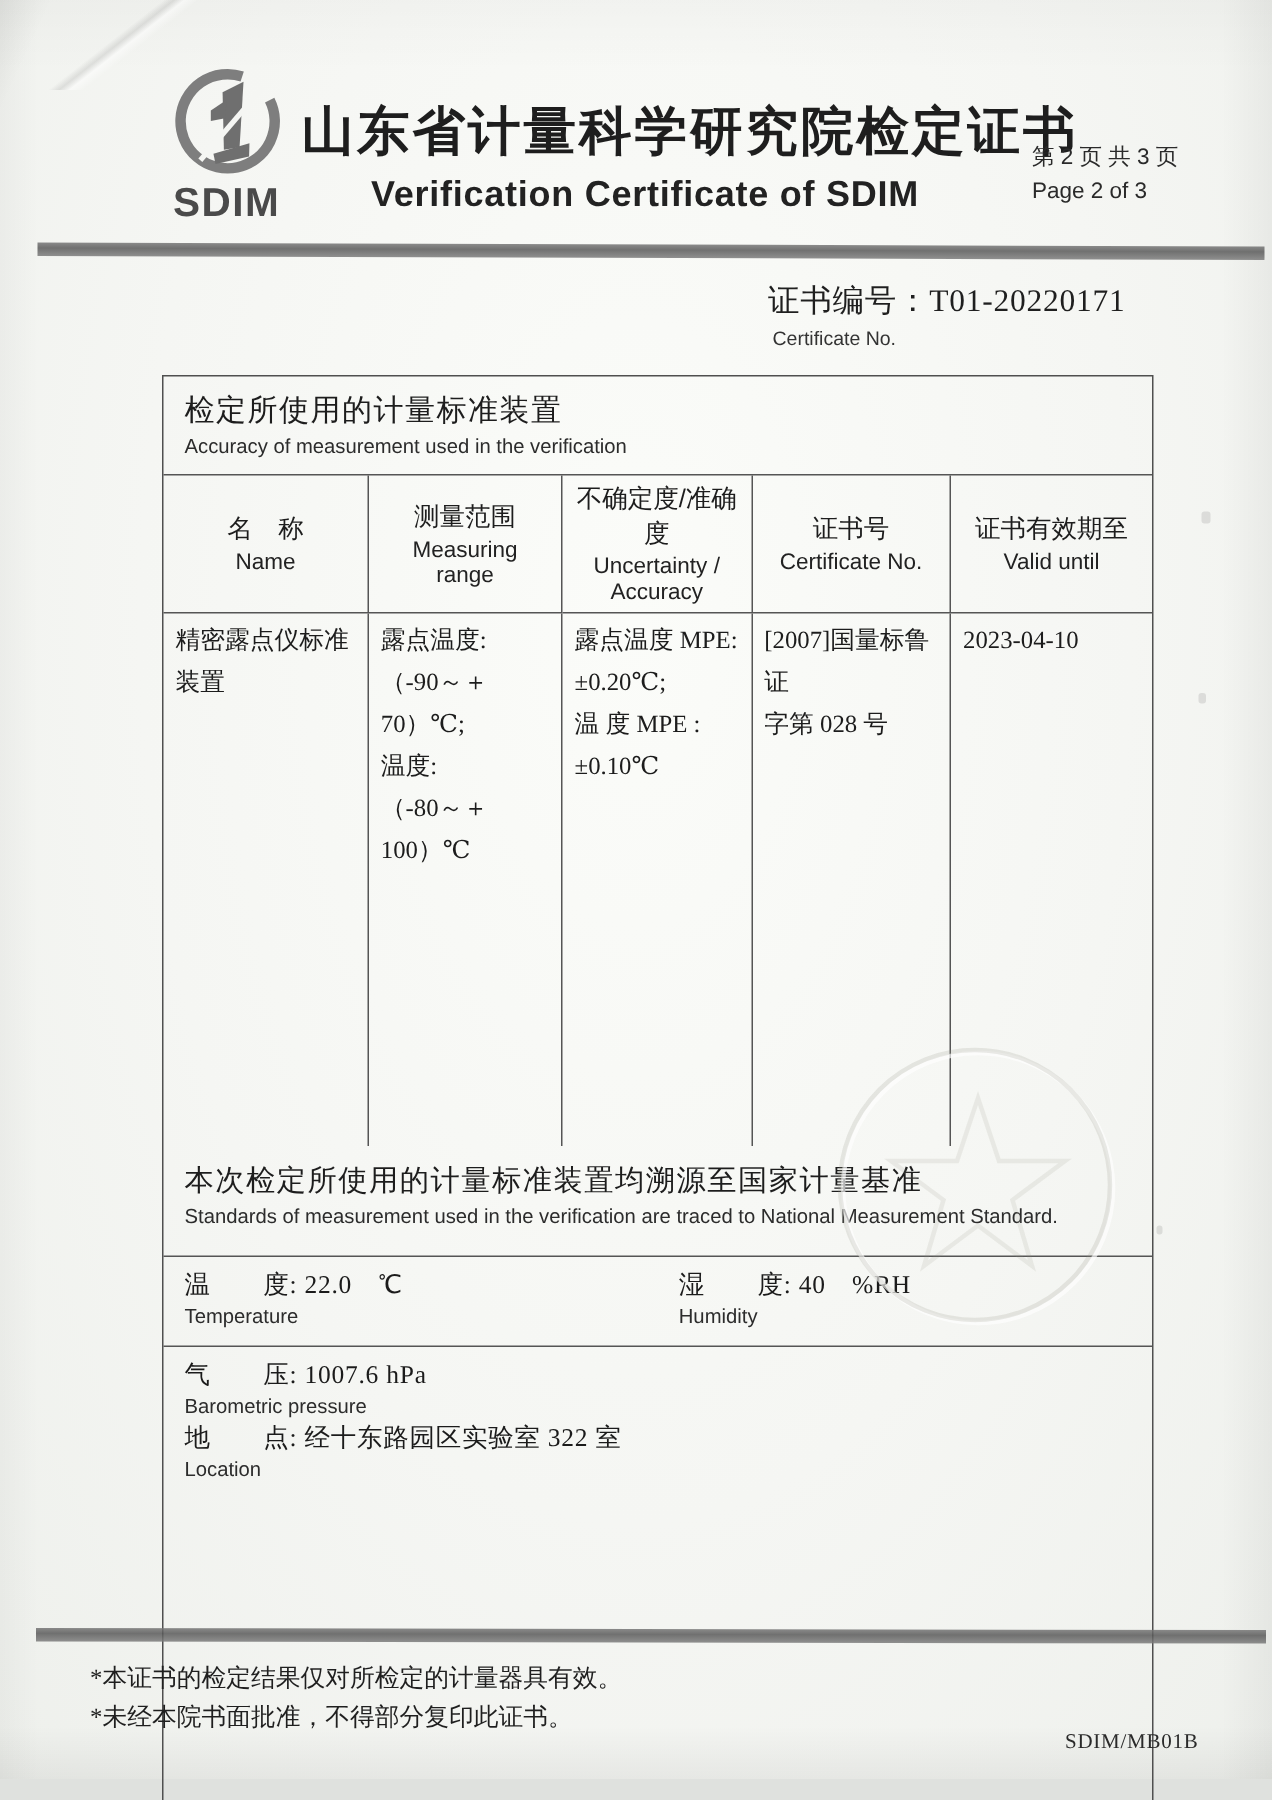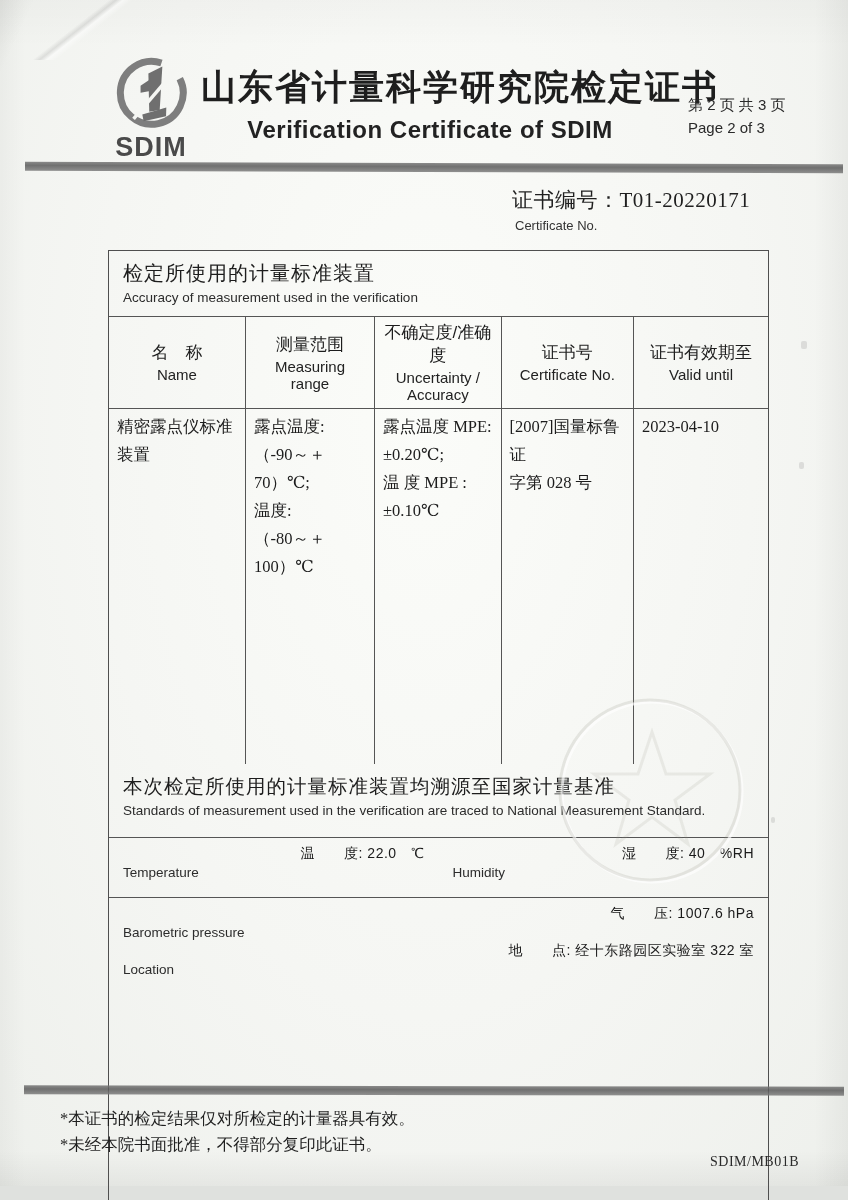--- a/index.html
+++ b/index.html
@@ -23,21 +23,21 @@
   }
   .band{
     position:absolute;height:9px;
     background:linear-gradient(to bottom,#777,#595959 40%,#7d7d7d);
     opacity:.85;
   }
   .band.top{left:25px;top:163px;width:818px;transform:rotate(0.18deg);}
   .band.bottom{left:24px;top:1086px;width:820px;transform:rotate(0.1deg);}
 
   
-  .logo{position:absolute;left:92px;top:56px;width:118px;text-align:center;}
+  .logo{position:absolute;left:92px;top:44px;width:118px;text-align:center;}
   .logo .mark{display:block;margin:0 auto;}
   .logo .word{
     font-weight:bold;font-size:27px;letter-spacing:1px;color:#4a4a4a;
     margin-top:-6px;font-family:"Liberation Sans",sans-serif;
   }
   .title-cn{
     position:absolute;left:180px;top:64px;width:560px;text-align:center;
     font-family:"Liberation Serif","DejaVu Serif",serif;
     font-size:35px;font-weight:600;letter-spacing:2px;color:#1e1e1e;
   }
@@ -85,22 +85,22 @@
   }
   .pre{white-space:pre-line;}
 
   .sec-trace{height:74px;border-bottom:1px solid #555;}
   .sec-trace .cn{font-size:19.5px;}
   .sec-env{height:64px;border-bottom:1px solid #555;}
   .sec-env .cn{font-size:19.5px;}
   .row-th{height:59px;border-bottom:1px solid #555;display:flex;}
   .row-th .half{width:50%;box-sizing:border-box;padding:7px 14px 0 14px;}
   .val-cn{
-    font-family:Liberation Sans, sans-serif;
-    font-size:14px;color:#1b1b1b;letter-spacing:0.5px;text-align:right;
+    font-family:Liberation Serif, serif;
+    font-size:17px;color:#1b1b1b;letter-spacing:0.5px;
   }
   .val-en{font-size:13.5px;color:#2c2c2c;margin-top:2px;}
   .sec-press{height:98px;box-sizing:border-box;padding:7px 14px 0 14px;}
   .sec-press .val-en{margin-bottom:2px;}
 
   
   .footnotes{
     position:absolute;left:60px;top:1106px;width:560px;
     font-family:"Liberation Serif","DejaVu Serif",serif;
     font-size:16.5px;color:#1f1f1f;line-height:1.6;

